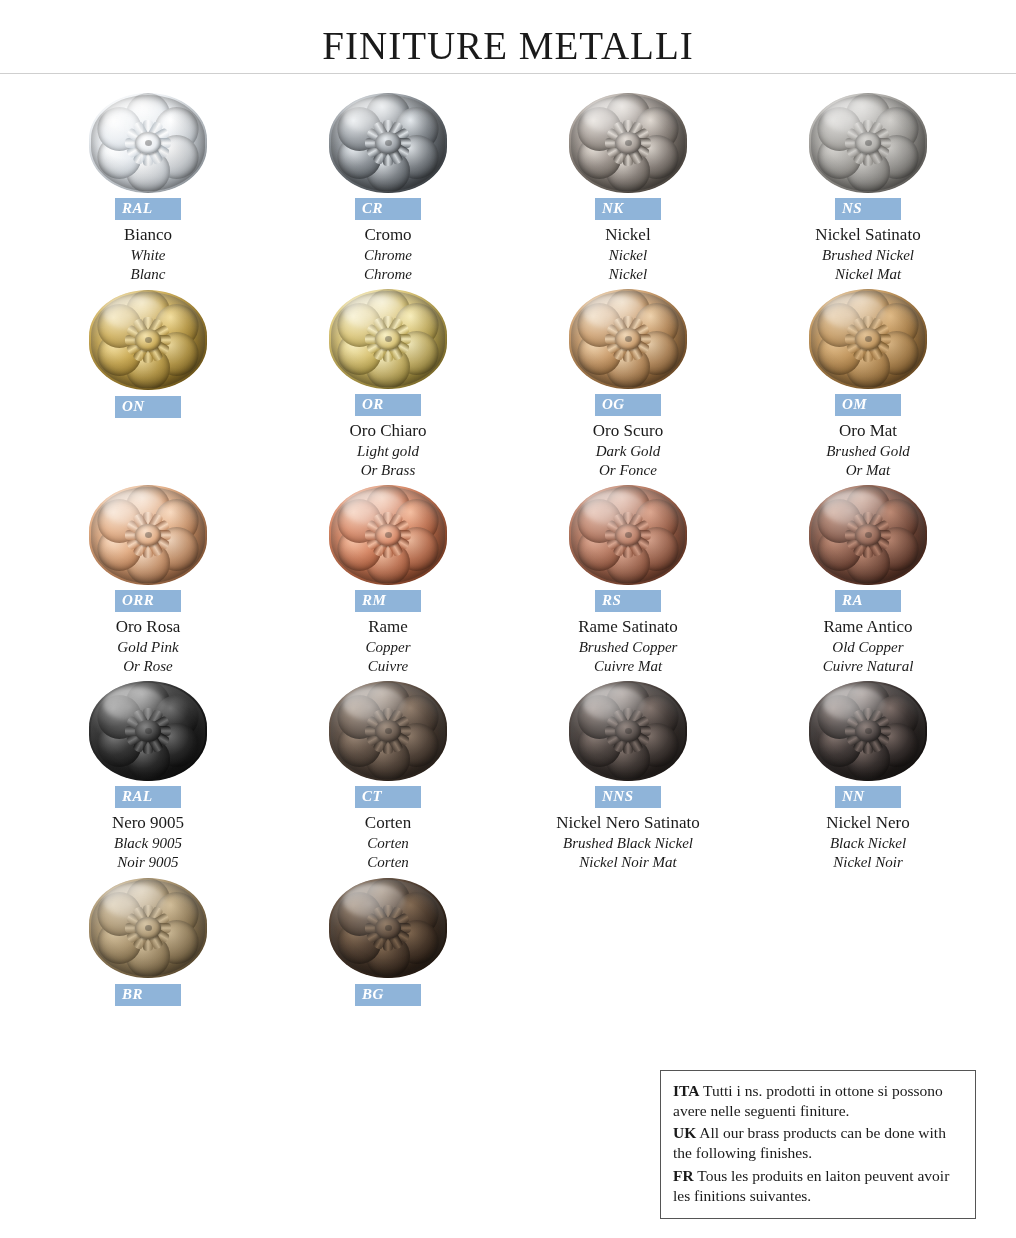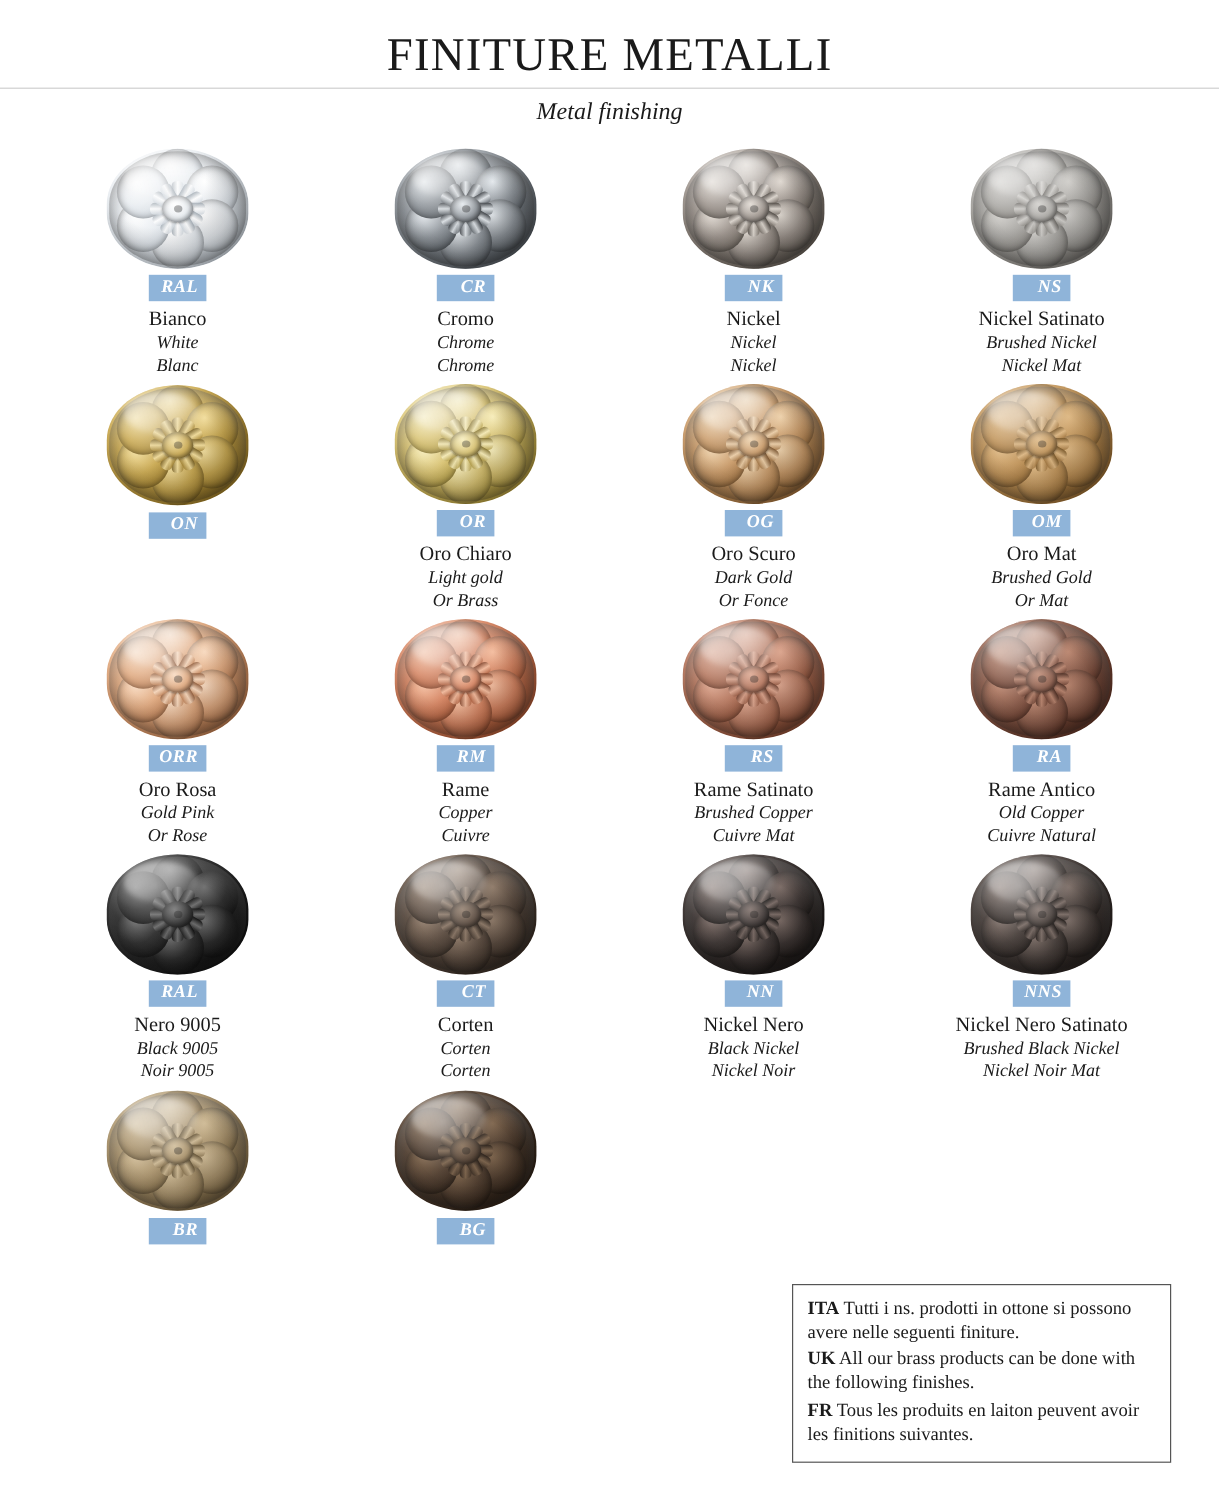--- a/index.html
+++ b/index.html
@@ -164,29 +164,29 @@
     inset: 0;
     border-radius: 50% / 46%;
     background: radial-gradient(ellipse at 34% 26%, rgba(255,255,255,0.38) 0%, rgba(255,255,255,0.06) 38%, rgba(0,0,0,0.20) 72%, rgba(0,0,0,0.42) 100%);
     pointer-events: none;
   }
 
   
   .code {
     display: inline-block;
     min-width: 34px;
-    padding: 1px 7px 2px 7px;
+    padding: 1px 25px 2px 7px;
     background: #8fb4d9;
     color: #ffffff;
     font-family: "Liberation Serif", serif;
     font-style: italic;
     font-weight: 700;
     font-size: 15px;
     letter-spacing: 0.5px;
-    text-align: right;
+    text-align: left;
     line-height: 1.25;
     margin-top: 2px;
   }
 
   
   .names {
     text-align: center;
     margin-top: 4px;
     line-height: 1.28;
   }
@@ -217,21 +217,20 @@
   .note-line:last-child { margin-bottom: 0; }
   .note-tag { font-weight: 700; }
 </style>
 </head>
 <body>
 
 <div class="page">
 
   <h1 class="title">FINITURE METALLI</h1>
   <hr class="title-rule">
-  <div class="subtitle-it">Metal finishing</div>
 
   <div class="grid" id="finish-grid">
       <div class="cell">
         <div class="knob-wrap">
           <div class="knob" style="background: radial-gradient(at 38% 28%, rgb(255, 255, 255) 0%, rgb(233, 237, 241) 42%, rgb(207, 214, 221) 72%, rgb(154, 164, 173) 100%);">
             <div class="lobes">
               <div class="lobe" style="transform: translate(0px, -28px); background: radial-gradient(circle at 36% 30%, rgb(255, 255, 255) 0%, rgb(233, 237, 241) 45%, rgb(207, 214, 221) 78%, rgb(154, 164, 173) 100%);"></div>
               <div class="lobe" style="transform: translate(28.6px, -14px); background: radial-gradient(circle at 36% 30%, rgb(255, 255, 255) 0%, rgb(233, 237, 241) 45%, rgb(207, 214, 221) 78%, rgb(154, 164, 173) 100%);"></div>
               <div class="lobe" style="transform: translate(28.6px, 14px); background: radial-gradient(circle at 36% 30%, rgb(255, 255, 255) 0%, rgb(233, 237, 241) 45%, rgb(207, 214, 221) 78%, rgb(154, 164, 173) 100%);"></div>
               <div class="lobe" style="transform: translate(0px, 28px); background: radial-gradient(circle at 36% 30%, rgb(255, 255, 255) 0%, rgb(233, 237, 241) 45%, rgb(207, 214, 221) 78%, rgb(154, 164, 173) 100%);"></div>
@@ -665,20 +664,52 @@
         </div>
         <div class="code" style="background: rgb(143, 180, 217);">CT</div>
         <div class="names">
           <div class="name-it">Corten</div>
           <div class="name-en">Corten</div>
           <div class="name-fr">Corten</div>
         </div>
       </div>
       <div class="cell">
         <div class="knob-wrap">
+          <div class="knob" style="background: radial-gradient(at 38% 28%, rgb(123, 108, 101) 0%, rgb(70, 61, 57) 42%, rgb(44, 37, 34) 72%, rgb(21, 16, 14) 100%);">
+            <div class="lobes">
+              <div class="lobe" style="transform: translate(0px, -28px); background: radial-gradient(circle at 36% 30%, rgb(123, 108, 101) 0%, rgb(70, 61, 57) 45%, rgb(44, 37, 34) 78%, rgb(21, 16, 14) 100%);"></div>
+              <div class="lobe" style="transform: translate(28.6px, -14px); background: radial-gradient(circle at 36% 30%, rgb(123, 108, 101) 0%, rgb(70, 61, 57) 45%, rgb(44, 37, 34) 78%, rgb(21, 16, 14) 100%);"></div>
+              <div class="lobe" style="transform: translate(28.6px, 14px); background: radial-gradient(circle at 36% 30%, rgb(123, 108, 101) 0%, rgb(70, 61, 57) 45%, rgb(44, 37, 34) 78%, rgb(21, 16, 14) 100%);"></div>
+              <div class="lobe" style="transform: translate(0px, 28px); background: radial-gradient(circle at 36% 30%, rgb(123, 108, 101) 0%, rgb(70, 61, 57) 45%, rgb(44, 37, 34) 78%, rgb(21, 16, 14) 100%);"></div>
+              <div class="lobe" style="transform: translate(-28.6px, 14px); background: radial-gradient(circle at 36% 30%, rgb(123, 108, 101) 0%, rgb(70, 61, 57) 45%, rgb(44, 37, 34) 78%, rgb(21, 16, 14) 100%);"></div>
+              <div class="lobe" style="transform: translate(-28.6px, -14px); background: radial-gradient(circle at 36% 30%, rgb(123, 108, 101) 0%, rgb(70, 61, 57) 45%, rgb(44, 37, 34) 78%, rgb(21, 16, 14) 100%);"></div>
+            </div>
+            <div class="spokes">
+              <div class="spoke" style="transform: rotate(0deg); background: linear-gradient(90deg, rgb(21, 16, 14), rgb(123, 108, 101), rgb(44, 37, 34));"></div>
+              <div class="spoke" style="transform: rotate(30deg); background: linear-gradient(90deg, rgb(21, 16, 14), rgb(123, 108, 101), rgb(44, 37, 34));"></div>
+              <div class="spoke" style="transform: rotate(60deg); background: linear-gradient(90deg, rgb(21, 16, 14), rgb(123, 108, 101), rgb(44, 37, 34));"></div>
+              <div class="spoke" style="transform: rotate(90deg); background: linear-gradient(90deg, rgb(21, 16, 14), rgb(123, 108, 101), rgb(44, 37, 34));"></div>
+              <div class="spoke" style="transform: rotate(120deg); background: linear-gradient(90deg, rgb(21, 16, 14), rgb(123, 108, 101), rgb(44, 37, 34));"></div>
+              <div class="spoke" style="transform: rotate(150deg); background: linear-gradient(90deg, rgb(21, 16, 14), rgb(123, 108, 101), rgb(44, 37, 34));"></div>
+            </div>
+            <div class="rim"></div>
+            <div class="hub" style="background: radial-gradient(circle at 40% 32%, rgb(123, 108, 101), rgb(70, 61, 57) 55%, rgb(21, 16, 14));"></div>
+            <div class="shade"></div>
+            <div class="gloss"></div>
+          </div>
+        </div>
+        <div class="code" style="background: rgb(143, 180, 217);">NNS</div>
+        <div class="names">
+          <div class="name-it">Nickel Nero Satinato</div>
+          <div class="name-en">Brushed Black Nickel</div>
+          <div class="name-fr">Nickel Noir Mat</div>
+        </div>
+      </div>
+      <div class="cell">
+        <div class="knob-wrap">
           <div class="knob" style="background: radial-gradient(at 38% 28%, rgb(117, 101, 95) 0%, rgb(58, 50, 48) 42%, rgb(33, 28, 26) 72%, rgb(12, 10, 9) 100%);">
             <div class="lobes">
               <div class="lobe" style="transform: translate(0px, -28px); background: radial-gradient(circle at 36% 30%, rgb(117, 101, 95) 0%, rgb(58, 50, 48) 45%, rgb(33, 28, 26) 78%, rgb(12, 10, 9) 100%);"></div>
               <div class="lobe" style="transform: translate(28.6px, -14px); background: radial-gradient(circle at 36% 30%, rgb(117, 101, 95) 0%, rgb(58, 50, 48) 45%, rgb(33, 28, 26) 78%, rgb(12, 10, 9) 100%);"></div>
               <div class="lobe" style="transform: translate(28.6px, 14px); background: radial-gradient(circle at 36% 30%, rgb(117, 101, 95) 0%, rgb(58, 50, 48) 45%, rgb(33, 28, 26) 78%, rgb(12, 10, 9) 100%);"></div>
               <div class="lobe" style="transform: translate(0px, 28px); background: radial-gradient(circle at 36% 30%, rgb(117, 101, 95) 0%, rgb(58, 50, 48) 45%, rgb(33, 28, 26) 78%, rgb(12, 10, 9) 100%);"></div>
               <div class="lobe" style="transform: translate(-28.6px, 14px); background: radial-gradient(circle at 36% 30%, rgb(117, 101, 95) 0%, rgb(58, 50, 48) 45%, rgb(33, 28, 26) 78%, rgb(12, 10, 9) 100%);"></div>
               <div class="lobe" style="transform: translate(-28.6px, -14px); background: radial-gradient(circle at 36% 30%, rgb(117, 101, 95) 0%, rgb(58, 50, 48) 45%, rgb(33, 28, 26) 78%, rgb(12, 10, 9) 100%);"></div>
             </div>
             <div class="spokes">
@@ -697,52 +728,20 @@
         </div>
         <div class="code" style="background: rgb(143, 180, 217);">NN</div>
         <div class="names">
           <div class="name-it">Nickel Nero</div>
           <div class="name-en">Black Nickel</div>
           <div class="name-fr">Nickel Noir</div>
         </div>
       </div>
       <div class="cell">
         <div class="knob-wrap">
-          <div class="knob" style="background: radial-gradient(at 38% 28%, rgb(123, 108, 101) 0%, rgb(70, 61, 57) 42%, rgb(44, 37, 34) 72%, rgb(21, 16, 14) 100%);">
-            <div class="lobes">
-              <div class="lobe" style="transform: translate(0px, -28px); background: radial-gradient(circle at 36% 30%, rgb(123, 108, 101) 0%, rgb(70, 61, 57) 45%, rgb(44, 37, 34) 78%, rgb(21, 16, 14) 100%);"></div>
-              <div class="lobe" style="transform: translate(28.6px, -14px); background: radial-gradient(circle at 36% 30%, rgb(123, 108, 101) 0%, rgb(70, 61, 57) 45%, rgb(44, 37, 34) 78%, rgb(21, 16, 14) 100%);"></div>
-              <div class="lobe" style="transform: translate(28.6px, 14px); background: radial-gradient(circle at 36% 30%, rgb(123, 108, 101) 0%, rgb(70, 61, 57) 45%, rgb(44, 37, 34) 78%, rgb(21, 16, 14) 100%);"></div>
-              <div class="lobe" style="transform: translate(0px, 28px); background: radial-gradient(circle at 36% 30%, rgb(123, 108, 101) 0%, rgb(70, 61, 57) 45%, rgb(44, 37, 34) 78%, rgb(21, 16, 14) 100%);"></div>
-              <div class="lobe" style="transform: translate(-28.6px, 14px); background: radial-gradient(circle at 36% 30%, rgb(123, 108, 101) 0%, rgb(70, 61, 57) 45%, rgb(44, 37, 34) 78%, rgb(21, 16, 14) 100%);"></div>
-              <div class="lobe" style="transform: translate(-28.6px, -14px); background: radial-gradient(circle at 36% 30%, rgb(123, 108, 101) 0%, rgb(70, 61, 57) 45%, rgb(44, 37, 34) 78%, rgb(21, 16, 14) 100%);"></div>
-            </div>
-            <div class="spokes">
-              <div class="spoke" style="transform: rotate(0deg); background: linear-gradient(90deg, rgb(21, 16, 14), rgb(123, 108, 101), rgb(44, 37, 34));"></div>
-              <div class="spoke" style="transform: rotate(30deg); background: linear-gradient(90deg, rgb(21, 16, 14), rgb(123, 108, 101), rgb(44, 37, 34));"></div>
-              <div class="spoke" style="transform: rotate(60deg); background: linear-gradient(90deg, rgb(21, 16, 14), rgb(123, 108, 101), rgb(44, 37, 34));"></div>
-              <div class="spoke" style="transform: rotate(90deg); background: linear-gradient(90deg, rgb(21, 16, 14), rgb(123, 108, 101), rgb(44, 37, 34));"></div>
-              <div class="spoke" style="transform: rotate(120deg); background: linear-gradient(90deg, rgb(21, 16, 14), rgb(123, 108, 101), rgb(44, 37, 34));"></div>
-              <div class="spoke" style="transform: rotate(150deg); background: linear-gradient(90deg, rgb(21, 16, 14), rgb(123, 108, 101), rgb(44, 37, 34));"></div>
-            </div>
-            <div class="rim"></div>
-            <div class="hub" style="background: radial-gradient(circle at 40% 32%, rgb(123, 108, 101), rgb(70, 61, 57) 55%, rgb(21, 16, 14));"></div>
-            <div class="shade"></div>
-            <div class="gloss"></div>
-          </div>
-        </div>
-        <div class="code" style="background: rgb(143, 180, 217);">NNS</div>
-        <div class="names">
-          <div class="name-it">Nickel Nero Satinato</div>
-          <div class="name-en">Brushed Black Nickel</div>
-          <div class="name-fr">Nickel Noir Mat</div>
-        </div>
-      </div>
-      <div class="cell">
-        <div class="knob-wrap">
           <div class="knob" style="background: radial-gradient(at 38% 28%, rgb(205, 184, 146) 0%, rgb(168, 145, 106) 42%, rgb(131, 109, 73) 72%, rgb(86, 69, 40) 100%);">
             <div class="lobes">
               <div class="lobe" style="transform: translate(0px, -28px); background: radial-gradient(circle at 36% 30%, rgb(205, 184, 146) 0%, rgb(168, 145, 106) 45%, rgb(131, 109, 73) 78%, rgb(86, 69, 40) 100%);"></div>
               <div class="lobe" style="transform: translate(28.6px, -14px); background: radial-gradient(circle at 36% 30%, rgb(205, 184, 146) 0%, rgb(168, 145, 106) 45%, rgb(131, 109, 73) 78%, rgb(86, 69, 40) 100%);"></div>
               <div class="lobe" style="transform: translate(28.6px, 14px); background: radial-gradient(circle at 36% 30%, rgb(205, 184, 146) 0%, rgb(168, 145, 106) 45%, rgb(131, 109, 73) 78%, rgb(86, 69, 40) 100%);"></div>
               <div class="lobe" style="transform: translate(0px, 28px); background: radial-gradient(circle at 36% 30%, rgb(205, 184, 146) 0%, rgb(168, 145, 106) 45%, rgb(131, 109, 73) 78%, rgb(86, 69, 40) 100%);"></div>
               <div class="lobe" style="transform: translate(-28.6px, 14px); background: radial-gradient(circle at 36% 30%, rgb(205, 184, 146) 0%, rgb(168, 145, 106) 45%, rgb(131, 109, 73) 78%, rgb(86, 69, 40) 100%);"></div>
               <div class="lobe" style="transform: translate(-28.6px, -14px); background: radial-gradient(circle at 36% 30%, rgb(205, 184, 146) 0%, rgb(168, 145, 106) 45%, rgb(131, 109, 73) 78%, rgb(86, 69, 40) 100%);"></div>
             </div>
             <div class="spokes">

